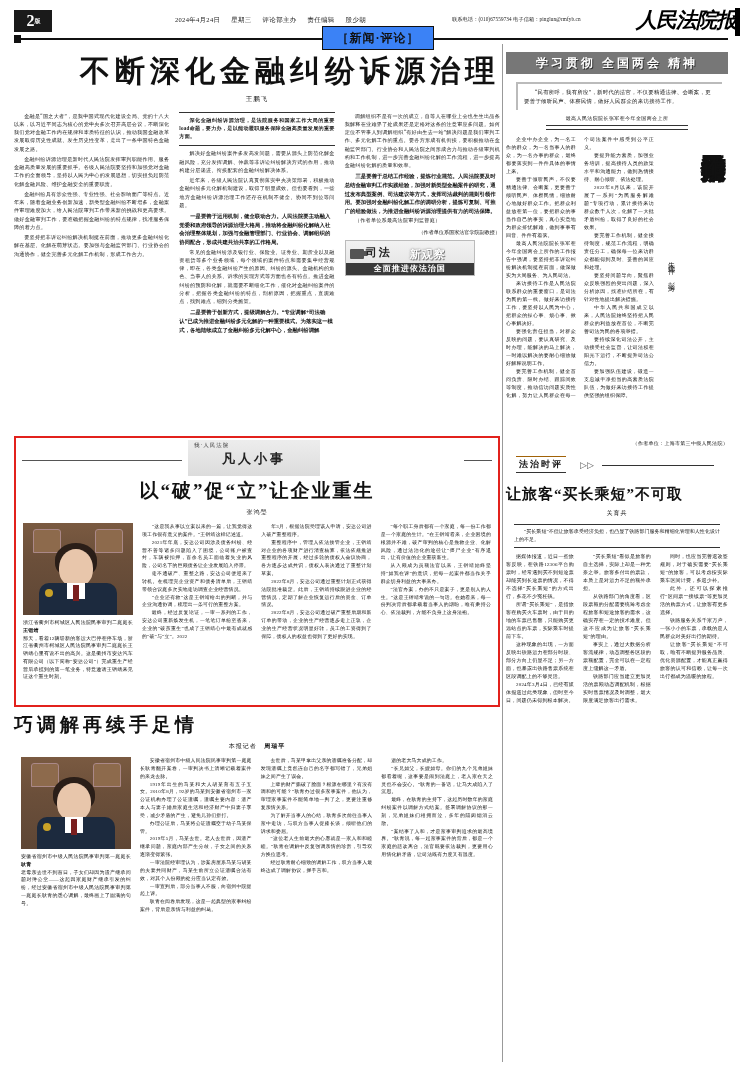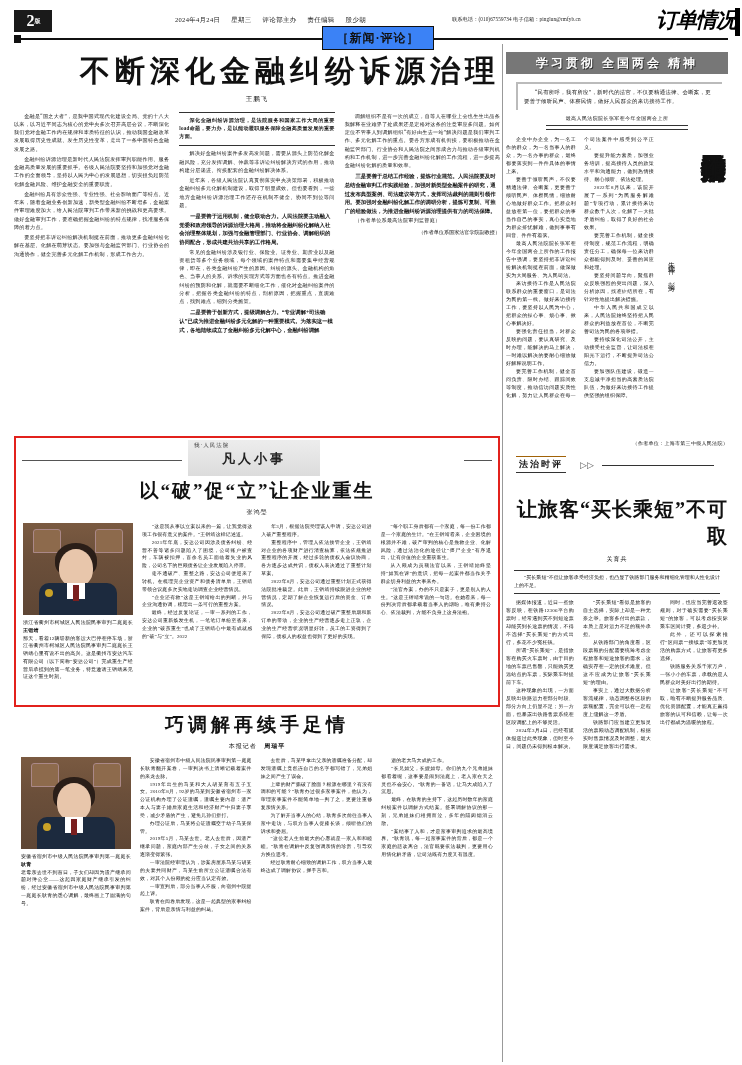--- a/index.html
+++ b/index.html
@@ -97,21 +97,21 @@
   .photo .tie{position:absolute;left:50px;top:62px;width:6px;height:16px;background:#7a1f1f;}
   .photo .badge2{position:absolute;left:22px;top:66px;width:8px;height:8px;background:#c9a227;border-radius:50%;}
   .pcap{font-size:5px;line-height:1.55;margin-top:4px;text-align:justify;letter-spacing:.2px;}
   .pcap b{font-weight:bold;}
   .ftextcol{flex:1;display:flex;gap:9px;}
   .ftextcol .c{flex:1;}
   .ftp{font-size:4.9px;line-height:1.6;text-align:justify;text-indent:2em;margin:0;letter-spacing:.2px;}
 
   
   .feat2{position:absolute;left:14px;top:712px;width:486px;}
-  .f2title{text-align:center;font-size:19px;font-weight:bold;letter-spacing:4px;}
+  .f2title{font-size:19px;font-weight:bold;letter-spacing:4px;}
   .f2byline{text-align:center;font-size:6px;margin-top:4px;letter-spacing:1px;}
 
   
   .studybanner{width:222px;height:22px;background:#777;color:#fff;margin-top:6px;
     display:flex;align-items:center;justify-content:center;font-size:12px;font-weight:bold;
     letter-spacing:3px;text-shadow:1px 1px 0 #333;font-family:"Liberation Serif",serif;}
   .quotebox{margin:8px 6px 0 10px;padding:4px 6px;border-left:2px solid #bbb;border-top:2px solid #bbb;}
   .quotebox p{font-size:5.4px;line-height:1.7;text-indent:2em;margin:0;letter-spacing:.3px;}
   .quotesrc{font-size:5px;margin-top:5px;text-align:center;letter-spacing:.4px;}
   .qrule{margin:4px 40px 0 40px;height:3px;border-top:1px solid #333;border-bottom:1px solid #333;}
@@ -127,21 +127,21 @@
   .vp{font-size:5px;line-height:1.6;text-align:justify;text-indent:2em;margin:0;letter-spacing:.2px;}
 
   .rsign{font-size:5px;text-align:right;margin-top:4px;letter-spacing:.3px;}
 
   .shiping{position:relative;margin-top:10px;height:22px;}
   .shiping .tag{position:absolute;left:10px;top:0;font-size:9px;font-weight:bold;
     letter-spacing:2px;border-top:1px solid #a16207;border-bottom:1px solid #333;padding:1px 3px;}
   .shiping .arrows{position:absolute;left:74px;top:4px;font-size:9px;color:#555;}
   .shiping .ln{position:absolute;left:96px;top:9px;width:112px;height:1px;background:#333;}
 
-  .r2title{text-align:right;font-size:20px;font-weight:bold;letter-spacing:1px;margin-top:18px;}
+  .r2title{text-align:left;font-size:15px;font-weight:bold;letter-spacing:1px;margin-top:7px;}
   .r2byline{text-align:center;font-size:6px;margin-top:5px;letter-spacing:1px;}
   .r2lead{margin:6px 8px 0 8px;border-top:1px solid #333;border-bottom:1px solid #333;padding:3px 0;}
   .r2lead p{font-size:5px;line-height:1.6;text-indent:2em;margin:0;text-align:justify;}
   .cols2{display:flex;gap:9px;margin-top:5px;}
   .cols2 .c{flex:1;}
 </style>
 </head>
 <body>
 
 <div class="page">
@@ -152,21 +152,21 @@
         <span class="sub">版</span>
     </div>
     <div class="mhinfo">
       <span>2024年4月24日</span>
       <span>星期三</span>
       <span>评论部主办</span>
       <span>责任编辑</span>
       <span>殷少朝</span>
     </div>
     <div class="mhcontact">联系电话：(010)67559734  电子信箱：pinglun@rmfyb.cn</div>
-    <div class="brand">订单情况</div>
+    <div class="brand">人民法院报</div>
     <div class="rule1"></div>
     <div class="seclabel">［新闻·评论］</div>
   </div>
 
   <div class="vdiv"></div>
 
   <div class="leftzone">
 
     <div class="headline">不断深化金融纠纷诉源治理</div>
     <div class="byline">王鹏飞</div>
@@ -187,20 +187,26 @@
         <p class="subh">一是要善于运用机制，健全联动合力。人民法院要主动融入党委和政府领导的诉源治理大格局，推动将金融纠纷化解纳入社会治理整体规划，加强与金融管理部门、行业协会、调解组织的协同配合，形成共建共治共享的工作格局。</p>
         <p class="artp">常见的金融纠纷涉及银行业、保险业、证券业、期货业以及融资租赁等多个业务领域，每个领域的案件特点和需要集中经营规律，即在，各类金融纠纷产生的原因、纠纷的源头、金融机构的角色、当事人的关系、诉求的实现方式等方面也各有特点。推进金融纠纷的预防和化解，就需要不断细化工作，催化对金融纠纷案件的分析，把握各类金融纠纷的特点，剖析原因，把握重点，直观难点，找到难点，细到分类施策。</p>
         <p class="subh">二是要善于创新方式，提级调解合力。“专业调解+司法确认”已成为推进金融纠纷多元化解的一种重要模式。为落实这一模式，各地陆续成立了金融纠纷多元化解中心，金融纠纷调解</p>
       </div>
       <div class="c">
         <p class="artp">调解组织不是有一次的成立，自等人在哪业上会也生生出品条我解释在业难界了处成果还是定格对这条的注意审应多问题。如何定位不管事人到调解组织“有好由生去一站”解决问题是我们审判工作、多元化解工作的重点。要各方形成有机衔接，要积极推动在金融监管部门、行业协会和人民法院之间形成合力与推动各级审判机构和工作机制，进一步完善金融纠纷化解的工作流程，进一步提高金融纠纷化解的质量和效率。</p>
         <p class="subh">三是要善于总结工作经验，提炼行业规范。人民法院要及时总结金融审判工作实践经验，加强对新类型金融案件的研究，通过发布典型案例、司法建议等方式，发挥司法裁判的规则引领作用。要加强对金融纠纷化解工作的调研分析，提炼可复制、可推广的经验做法，为推进金融纠纷诉源治理提供有力的司法保障。</p>
         <p class="artp">（作者单位系最高法院审判监督庭）</p>
         <div class="sign">（作者单位系国家法官学院副教授）</div>
 
+        <div class="sfbanner">
+          <div class="sfb-cam"></div>
+          <div class="sfb-top">司法</div>
+          <div class="sfb-top2">新观察</div>
+          <div class="sfb-bot">全面推进依法治国</div>
+        </div>
       </div>
     </div>
   </div>
 
   <div class="redbox">
     <div class="fhead">
       <div class="line lineL"></div>
       <div class="line lineR"></div>
       <div class="fbadge">
         <div class="small">我·人民法院</div>

